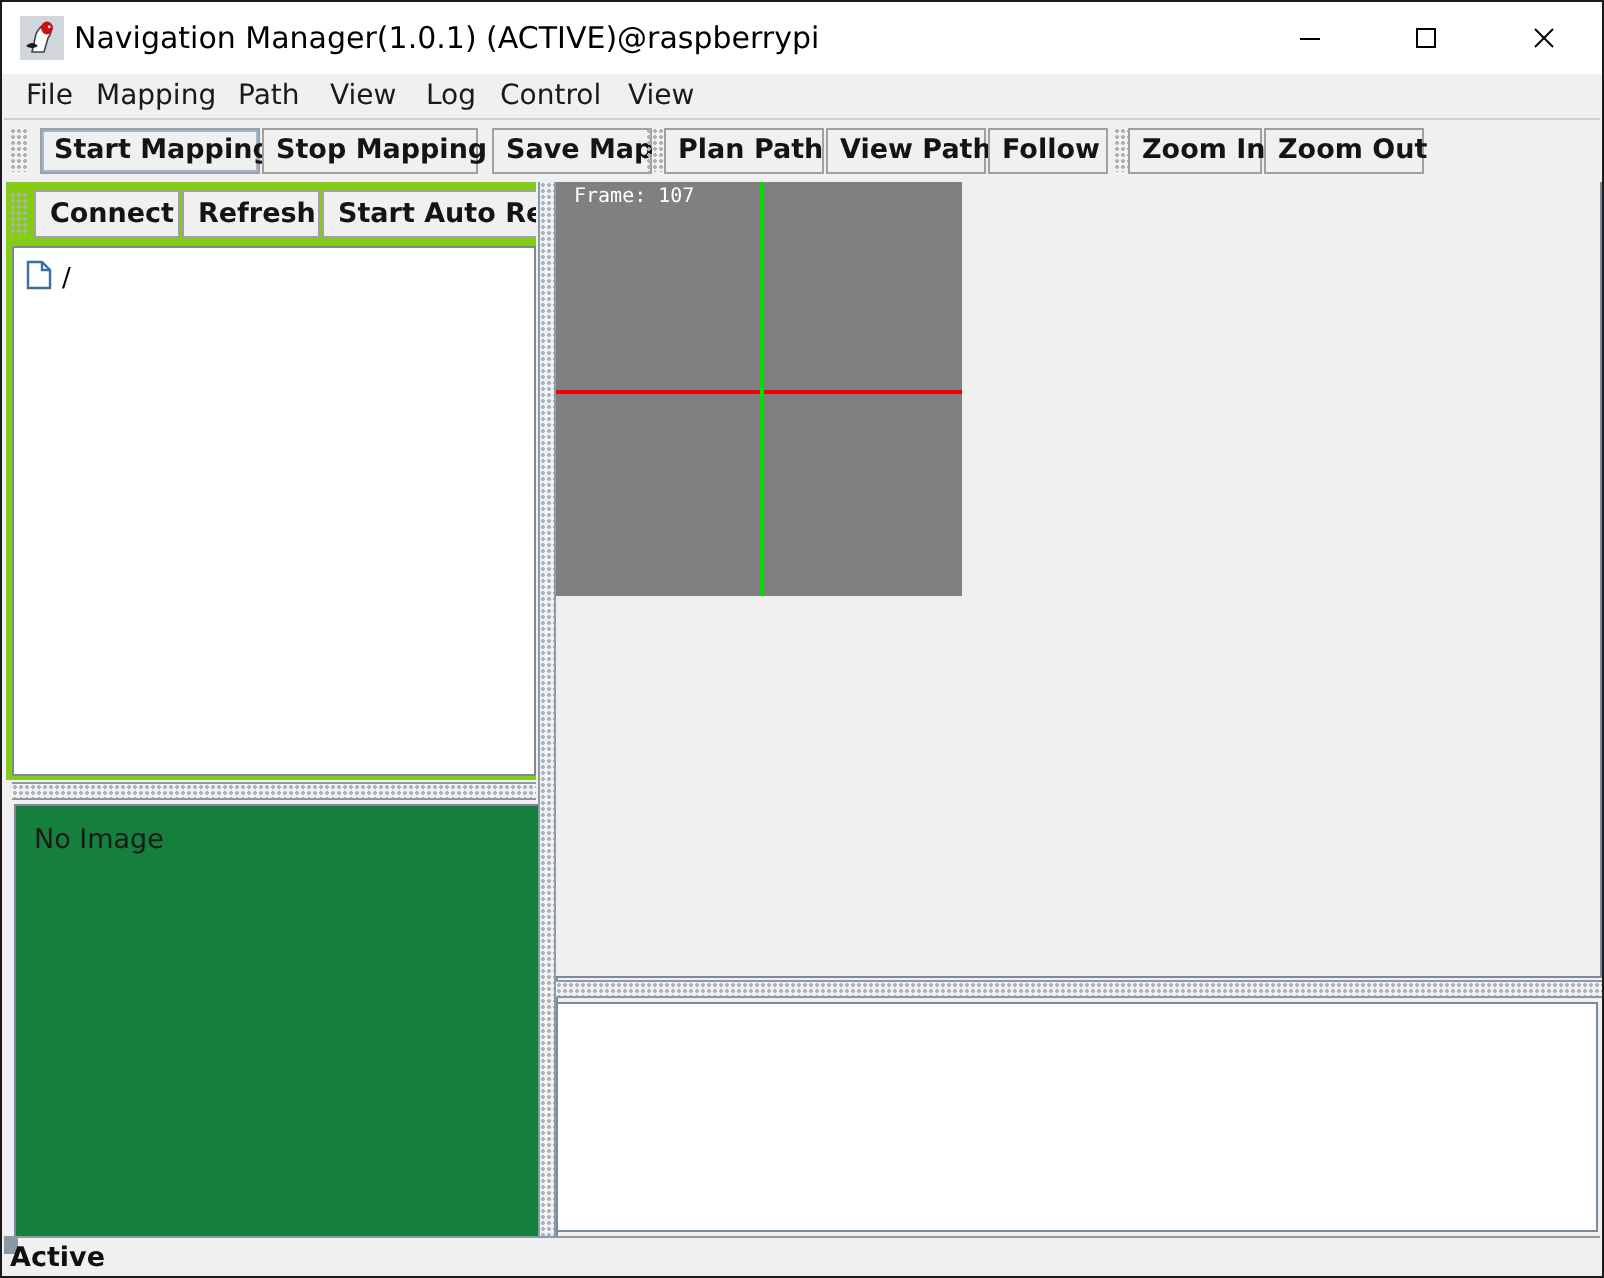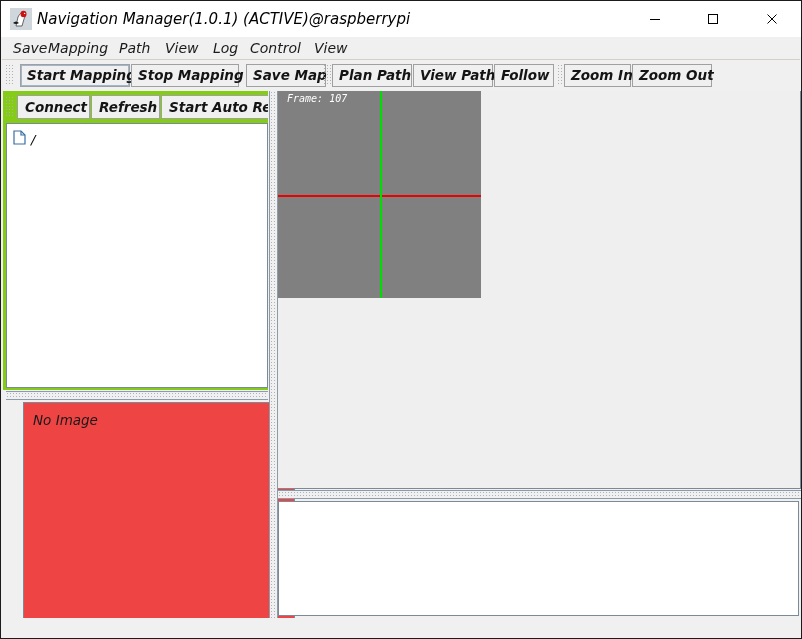--- a/index.html
+++ b/index.html
@@ -17,21 +17,20 @@
 
   
   #window {
     position: absolute;
     left: 0; top: 0;
     width: 802px; height: 639px;
     background: #f0f0f0;
     border: 1px solid #1b1b1b;
     box-sizing: border-box;
     overflow: hidden;
-    font-style: italic;
   }
 
   
   #titlebar {
     position: absolute;
     left: 0; top: 0;
     width: 800px; height: 36px;
     background: #ffffff;
     box-sizing: border-box;
   }
@@ -201,23 +200,23 @@
     background-size: 3px 3px;
     background-position: 0 3px;
     border-top: 1px solid #8d9aa8;
     border-bottom: 1px solid #8d9aa8;
     box-sizing: border-box;
     cursor: row-resize;
   }
 
   #image-panel {
     position: absolute;
-    left: 20px; top: 311px;
+    left: 4px; top: 311px;
     width: 272px; height: 216px;
-    background: #ef4444;
+    background: #15803d;
     border: 1px solid #7a8a99;
     border-bottom: none;
     box-sizing: border-box;
     overflow: hidden;
   }
   #no-image-label {
     position: absolute;
     left: 9px; top: 9px;
     font-size: 13.5px;
     color: #1a1a1a;
@@ -362,21 +361,21 @@
     </button>
     <button class="winbtn" id="btn-close">
       <svg width="12" height="12" viewBox="0 0 12 12">
           <line x1="1.5" y1="1.5" x2="10.5" y2="10.5" stroke="#000" stroke-width="1"></line>
           <line x1="10.5" y1="1.5" x2="1.5" y2="10.5" stroke="#000" stroke-width="1"></line>
         </svg>
     </button>
   </div>
 
   <div id="menubar">
-      <div class="menu-item" style="left: 6px;">Save</div>
+      <div class="menu-item" style="left: 6px;">File</div>
       <div class="menu-item" style="left: 41px;">Mapping</div>
       <div class="menu-item" style="left: 112px;">Path</div>
       <div class="menu-item" style="left: 158px;">View</div>
       <div class="menu-item" style="left: 206px;">Log</div>
       <div class="menu-item" style="left: 243px;">Control</div>
       <div class="menu-item" style="left: 307px;">View</div>
     </div>
 
   <div id="toolbar">
       <div class="grip" style="left: 3px;"></div>
@@ -434,14 +433,18 @@
           <span id="frame-label">Frame: 107</span>
         </div>
       </div>
 
       <div id="hdiv-right"></div>
 
       <div id="log-panel"></div>
     </div>
   </div>
 
+  <div id="statusbar">
+    <span id="status-grip"></span>
+    <span id="status-text">Active</span>
+  </div>
 
 </div>
 
 </body></html>

